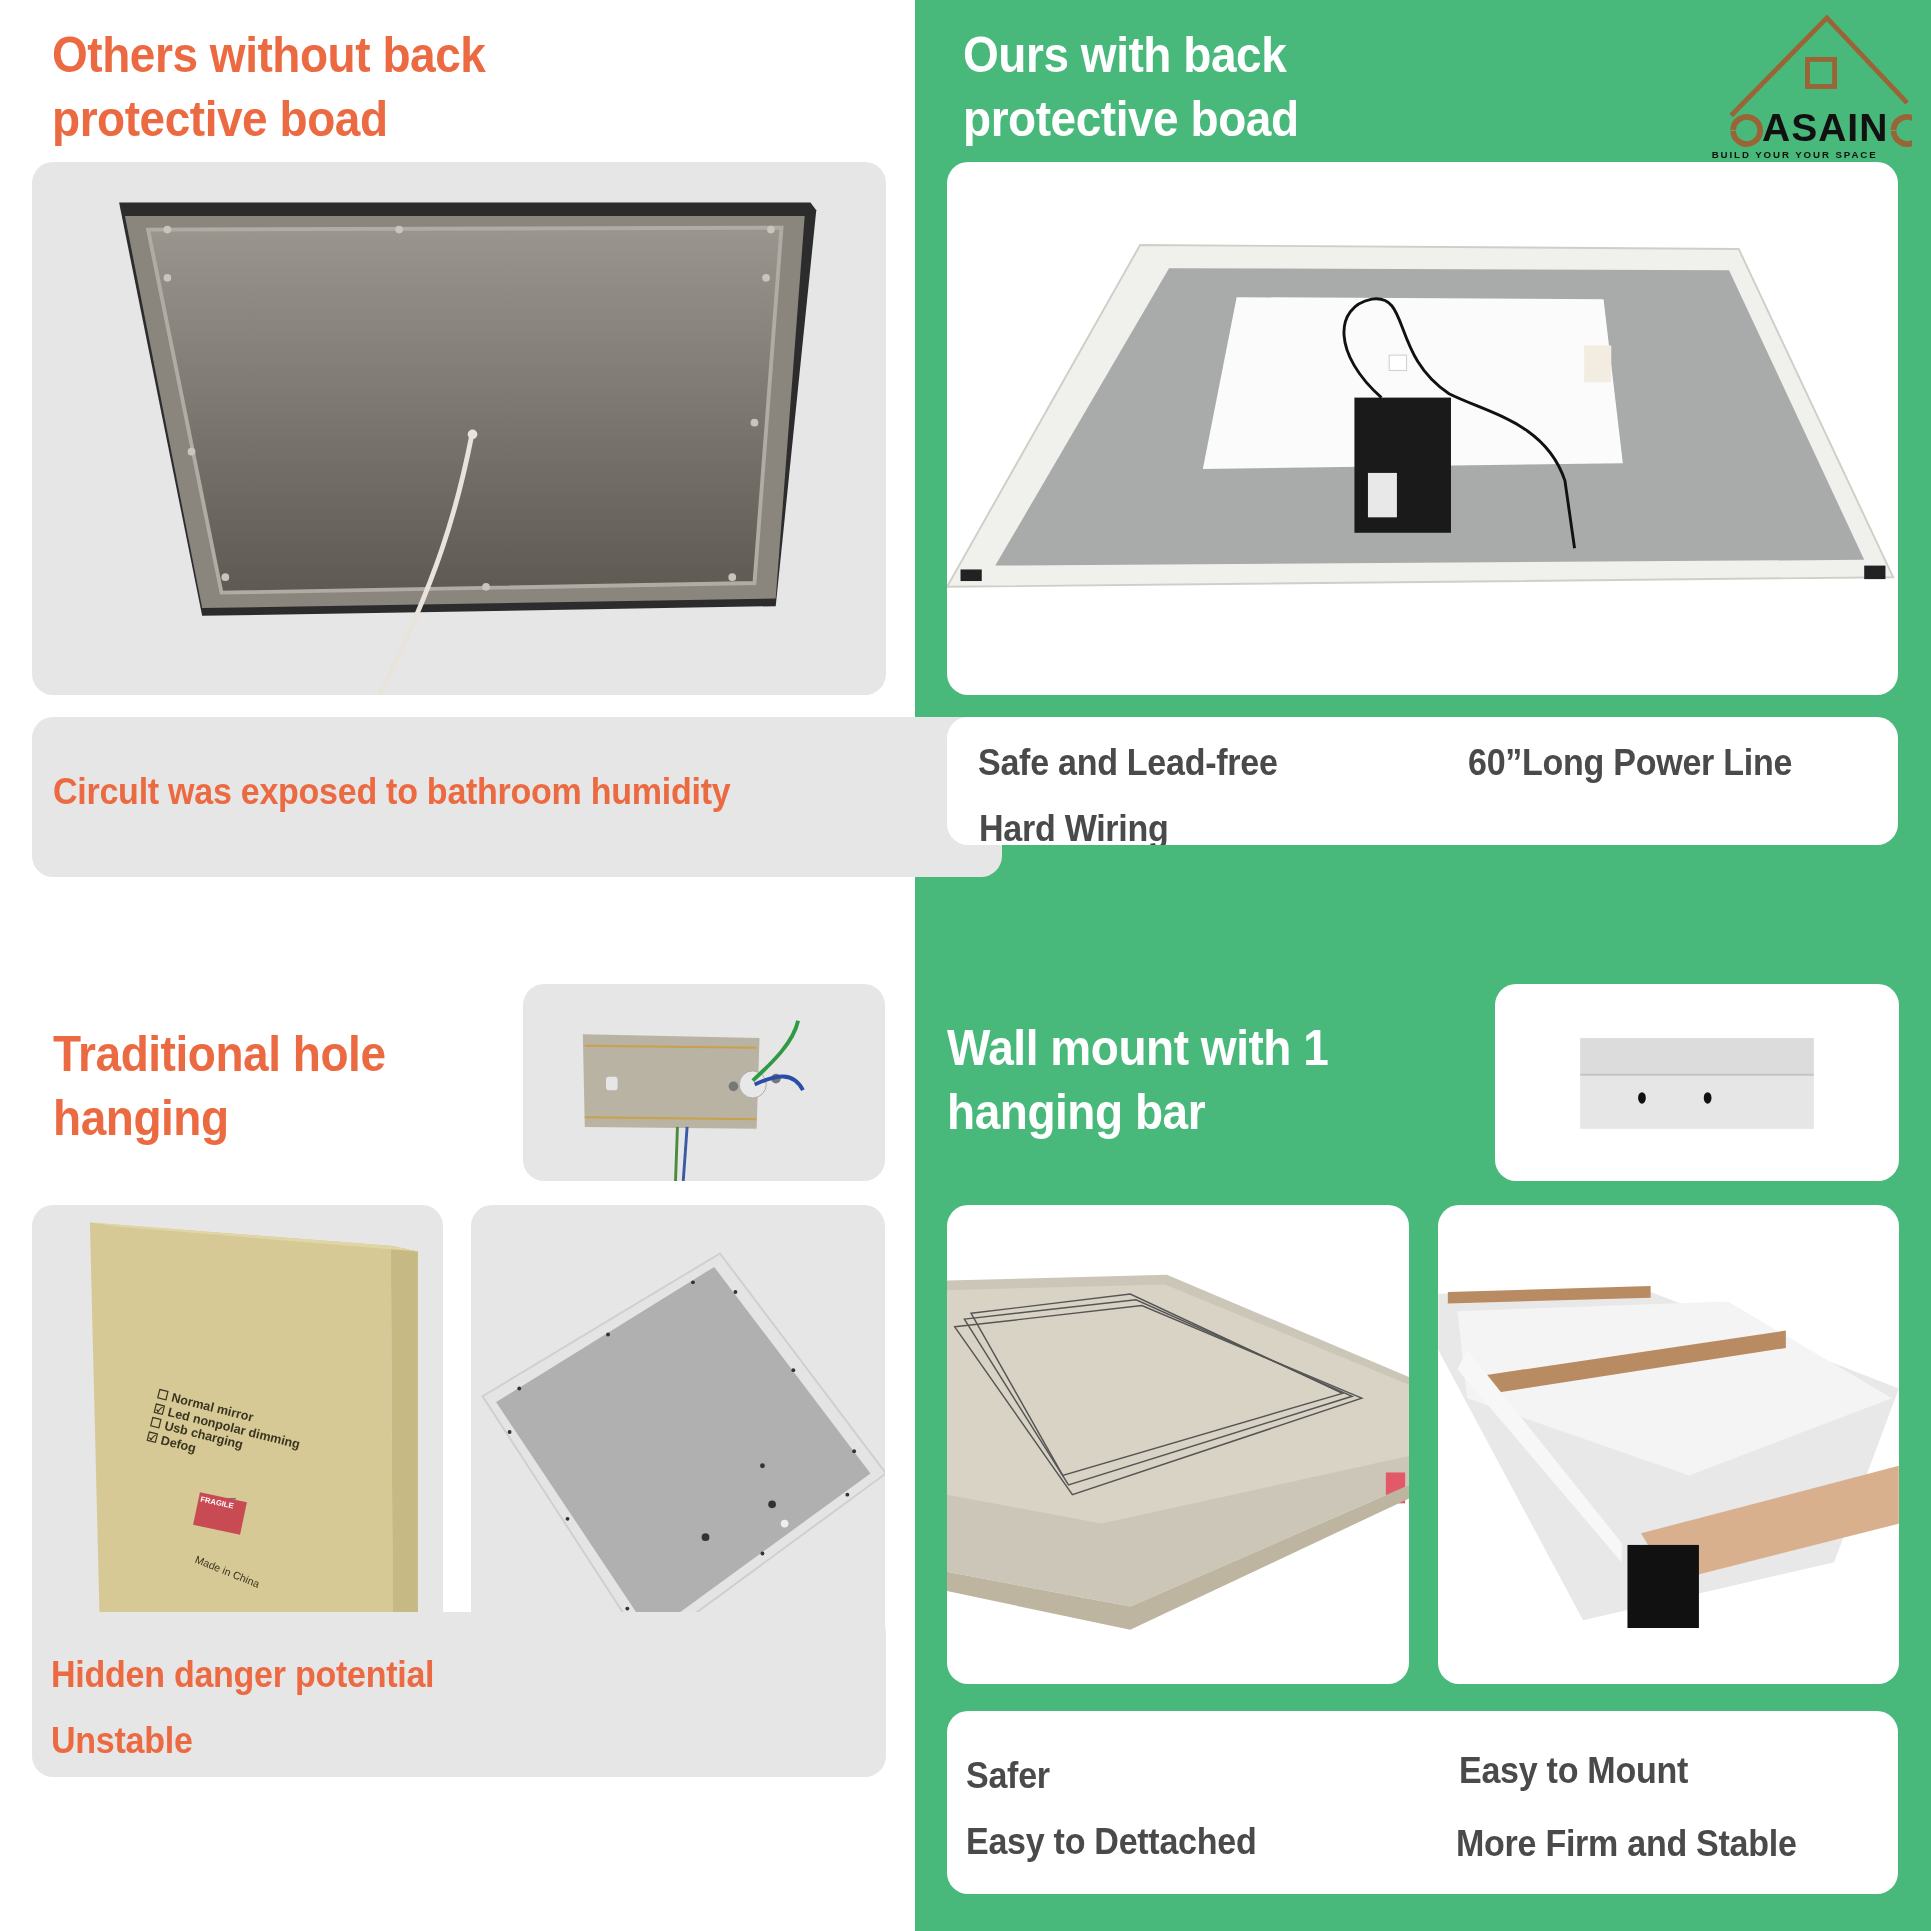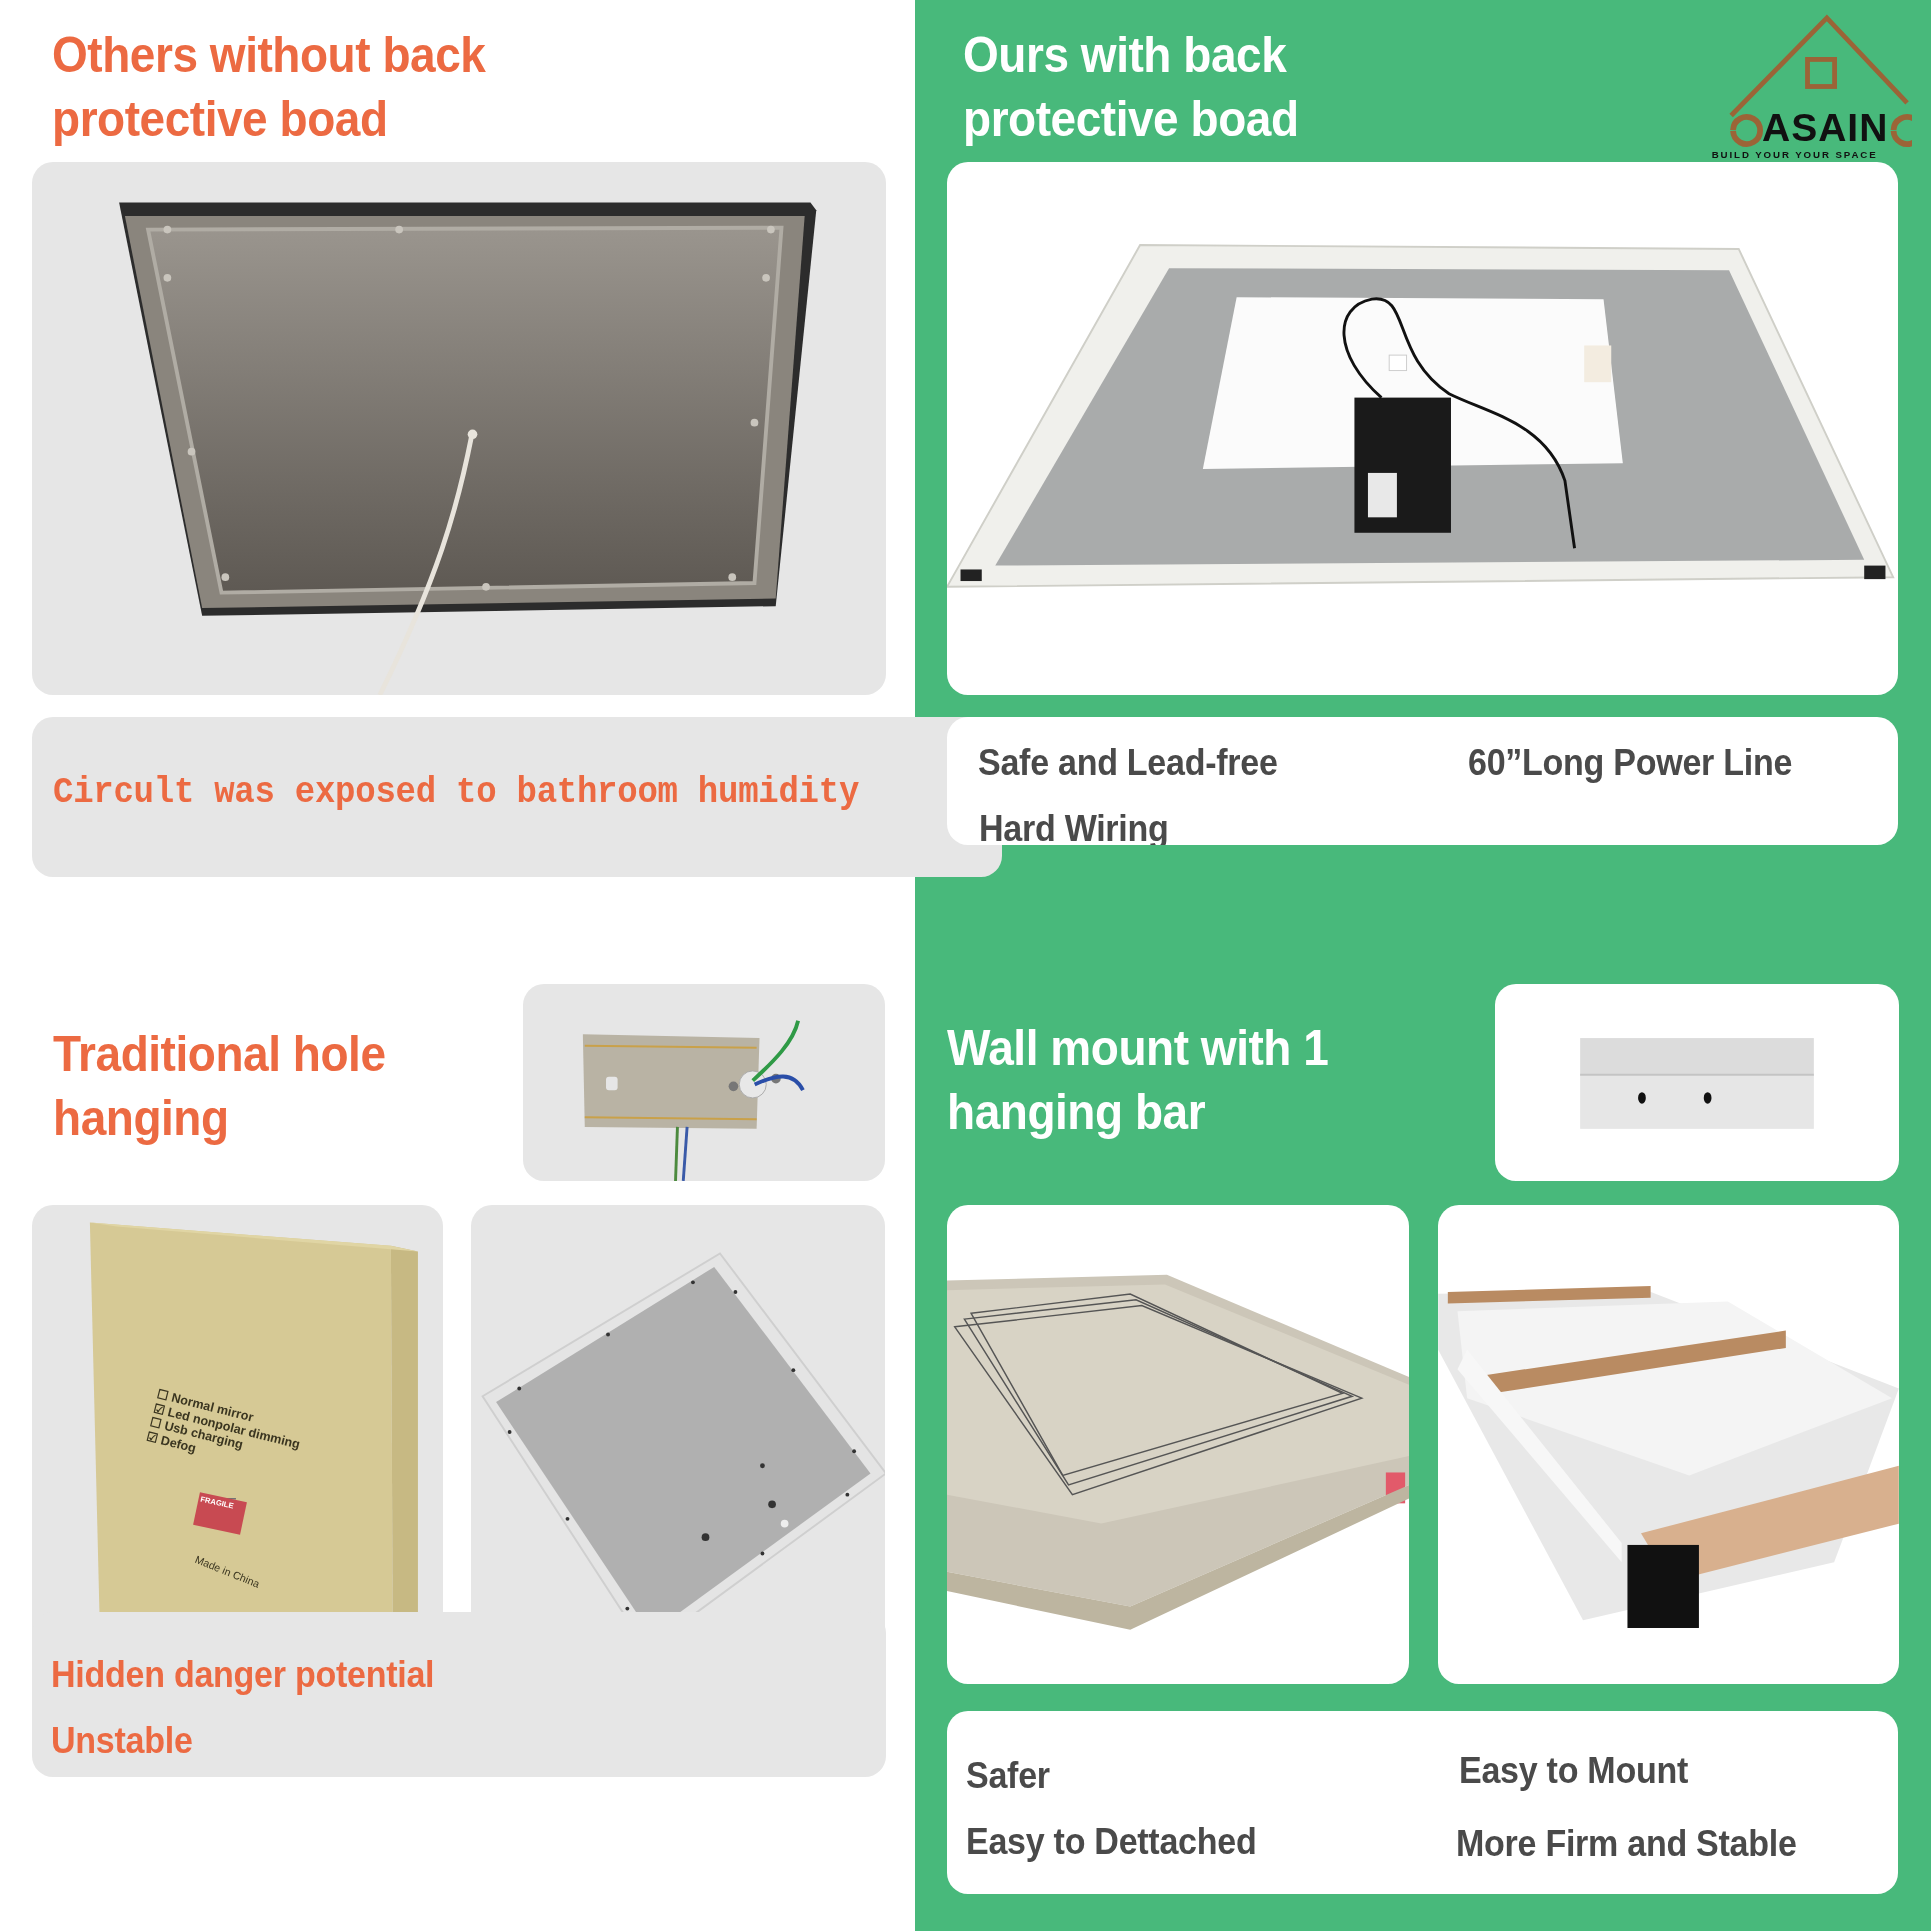--- a/index.html
+++ b/index.html
@@ -67,21 +67,21 @@
         <circle cx="748" cy="270" r="4"></circle>
       <circle cx="200" cy="430" r="4"></circle>
         <circle cx="470" cy="440" r="4"></circle>
         <circle cx="725" cy="430" r="4"></circle>
     </g>
     <path d="M455,284 C440,360 420,430 360,552" stroke="#e8e4dc" stroke-width="5" fill="none"></path>
     <circle cx="456" cy="282" r="5" fill="#e8e4dc"></circle>
   </svg>
 </div>
 
-<div class="card grey" style="left:32px; top:717px; width:970px; height:160px;font-family:Liberation Mono, monospace;">
+<div class="card grey" style="left:32px; top:717px; width:970px; height:160px;">
   <div class="txt orange" style="left:21px; top:54px; font-size:37px;">Circult was exposed to bathroom humidity</div>
 </div>
 
 <div class="heading orange" style="left:53px; top:1022px;">
   <div>Traditional hole</div>
   <div>hanging</div>
 </div>
 
 <div class="card grey" style="left:523px; top:984px; width:362px; height:197px;">
   <svg width="362" height="197" viewBox="0 0 375 204">

